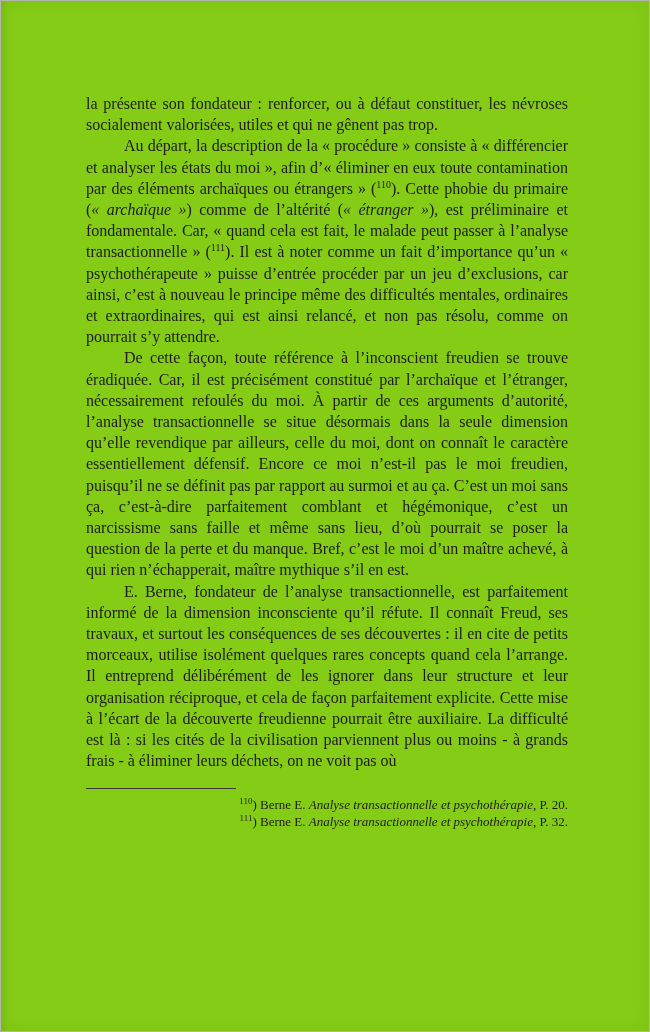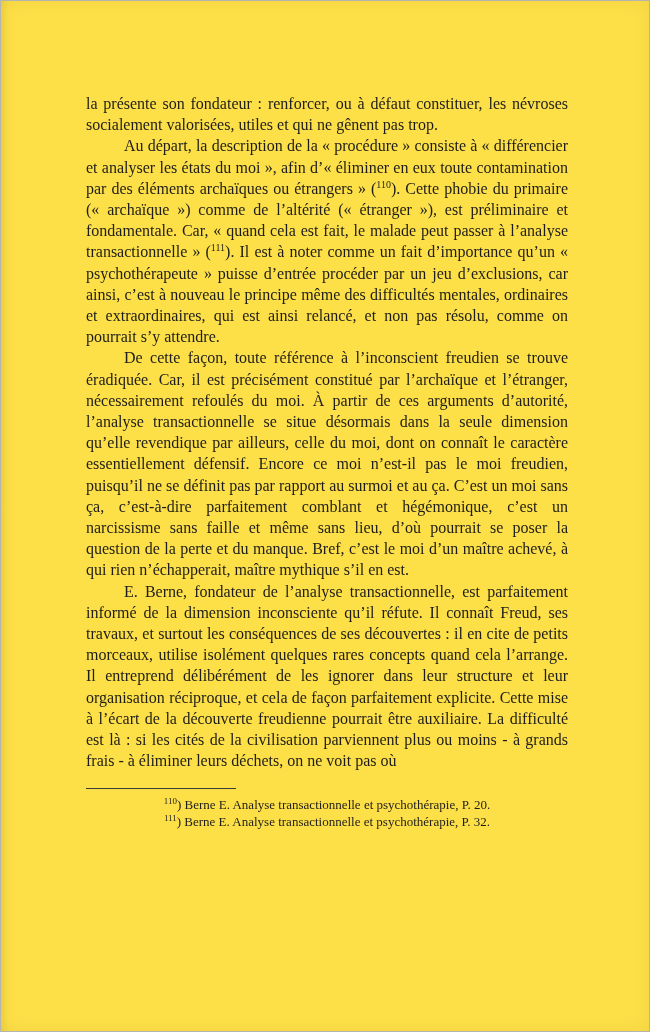--- a/index.html
+++ b/index.html
@@ -1,21 +1,21 @@
 <!DOCTYPE html>
 <html><head>
 <meta charset="utf-8">
 <style>
   html, body { margin: 0; padding: 0; background: #c9c9c5; }
   .scan {
     position: relative;
     width: 650px;
     height: 1032px;
     margin: 0 auto;
-    background: #fde047;
+    background: #84cc16;
     border: 1px solid #b5b5b0;
     box-sizing: border-box;
     overflow: hidden;
     box-shadow: inset 0 0 18px rgba(0,0,0,0.06);
   }
   .edge-shade {
     position: absolute;
     left: 0; top: 0; bottom: 0;
     width: 8px;
     background: linear-gradient(to right, rgba(0,0,0,0.05), rgba(0,0,0,0));
@@ -27,36 +27,36 @@
     top: 92px;
     width: 482px;
     color: #1e1d1b;
     font-family: "Liberation Serif", "DejaVu Serif", serif;
     font-size: 16px;
     line-height: 21.2px;
     text-align: justify;
   }
   .para { margin: 0; }
   .para.indent { text-indent: 38px; }
-  .italic { }
+  .italic { font-style: italic; }
   sup.fnref {
     font-size: 10px;
     line-height: 0;
     vertical-align: super;
   }
   .fn-rule {
     border: none;
     border-top: 1px solid #3a3a38;
     width: 150px;
     margin: 16px 0 7px 0;
   }
   .footnotes {
     font-size: 13px;
     line-height: 17.5px;
-    text-align: center;
+    text-align: right;
   }
   .footnote { margin: 0; }
   .footnote sup.fnref { font-size: 9px; }
   .page-number {
     position: absolute;
     left: 0; right: 0;
     bottom: 68px;
     text-align: center;
     color: #1e1d1b;
     font-family: "Liberation Serif", "DejaVu Serif", serif;

